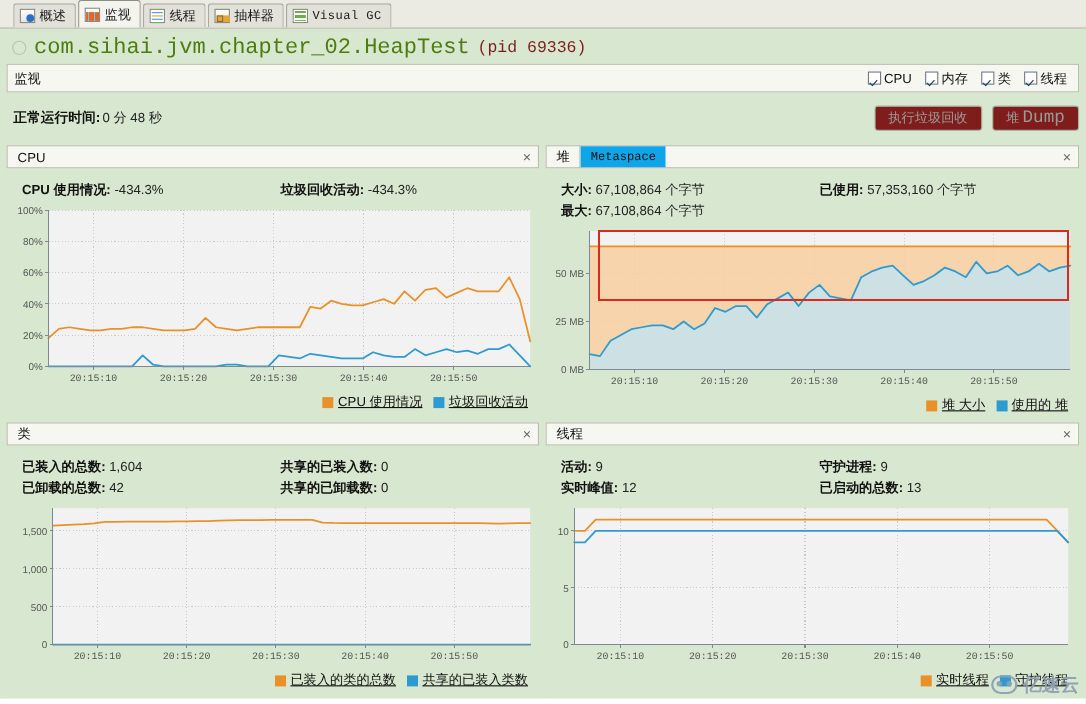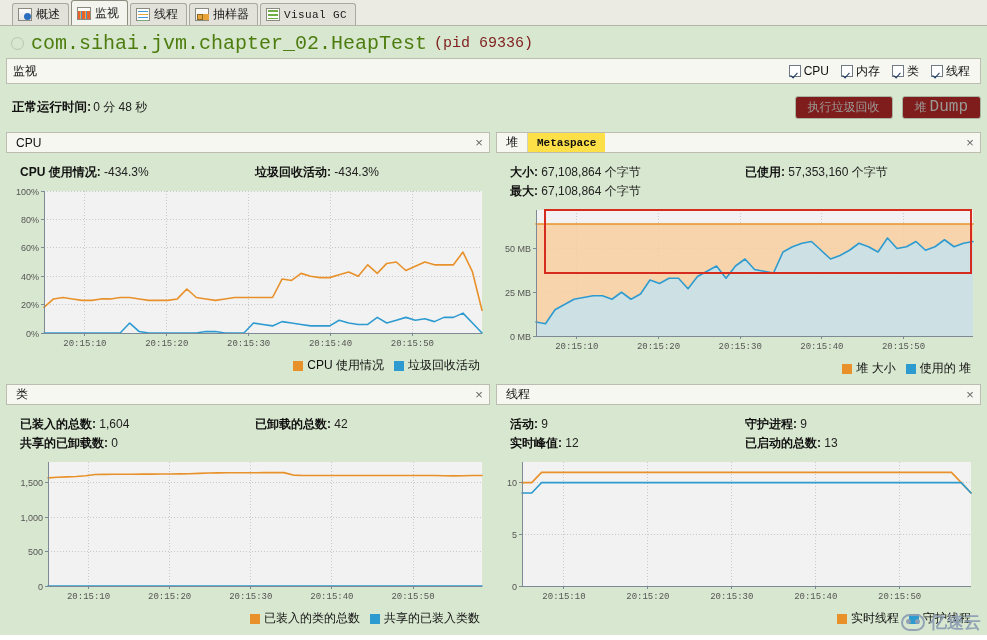--- a/index.html
+++ b/index.html
@@ -160,21 +160,21 @@
     display: flex; align-items: center;
     padding: 0 9px; font-size: 12px; color: #111;
   }
   .panel-head .ph-tab {
     display: flex; align-items: center;
     padding: 0 9px; font-size: 11px; color: #111;
     font-family: "Liberation Mono","DejaVu Sans Mono",monospace;
     border-left: 1px solid #cfcfc4;
     background: #fbfbf7;
   }
-  .panel-head .ph-tab.active-tab { background: #fde047; font-weight: bold; }
+  .panel-head .ph-tab.active-tab { background: #0ea5e9; }
   .panel-head .ph-spacer { flex: 1; }
   .close-x {
     width: 20px; display: flex; align-items: center; justify-content: center;
     color: #666; font-size: 13px; line-height: 1;
   }
   .panel-body { padding: 6px 0 0 0; }
 
   .stat-grid {
     display: grid;
     grid-template-columns: 235px 1fr;
@@ -186,21 +186,21 @@
   .stat .v { font-weight: normal; color: #222; }
 
   
   .chart-wrap { position: relative; }
   .chart-svg { display: block; }
   .legend {
     display: flex; justify-content: flex-end; align-items: center;
     gap: 10px; padding: 2px 10px 0 0;
     font-size: 12px; color: #111;
   }
-  .legend .lg { display: flex; align-items: center; gap: 4px; }
+  .legend .lg { display: flex; align-items: center; gap: 4px; text-decoration: underline; }
   .swatch { width: 10px; height: 10px; display: inline-block; flex: 0 0 auto; }
   .sw-orange { background: #e8912a; }
   .sw-blue { background: #2e9bd0; }
 
   
   .watermark {
     position: absolute; right: 6px; bottom: 6px;
     display: flex; align-items: center; gap: 5px;
     color: #8fa0b5; font-size: 17px; font-weight: bold;
     opacity: 0.95;
@@ -441,20 +441,24 @@
       <span class="ph-spacer"></span>
       <span class="close-x">×</span>
     </div>
     <div class="panel-body">
       <div class="stat-grid">
         <div class="stat">
           <b>已装入的总数:</b>
           <span class="v">1,604</span>
         </div>
         <div class="stat">
+          <b>共享的已装入数:</b>
+          <span class="v">0</span>
+        </div>
+        <div class="stat">
           <b>已卸载的总数:</b>
           <span class="v">42</span>
         </div>
         <div class="stat">
           <b>共享的已卸载数:</b>
           <span class="v">0</span>
         </div>
       </div>
       <div class="chart-wrap">
         <svg class="chart-svg" id="svg-classes" width="484" height="152">

